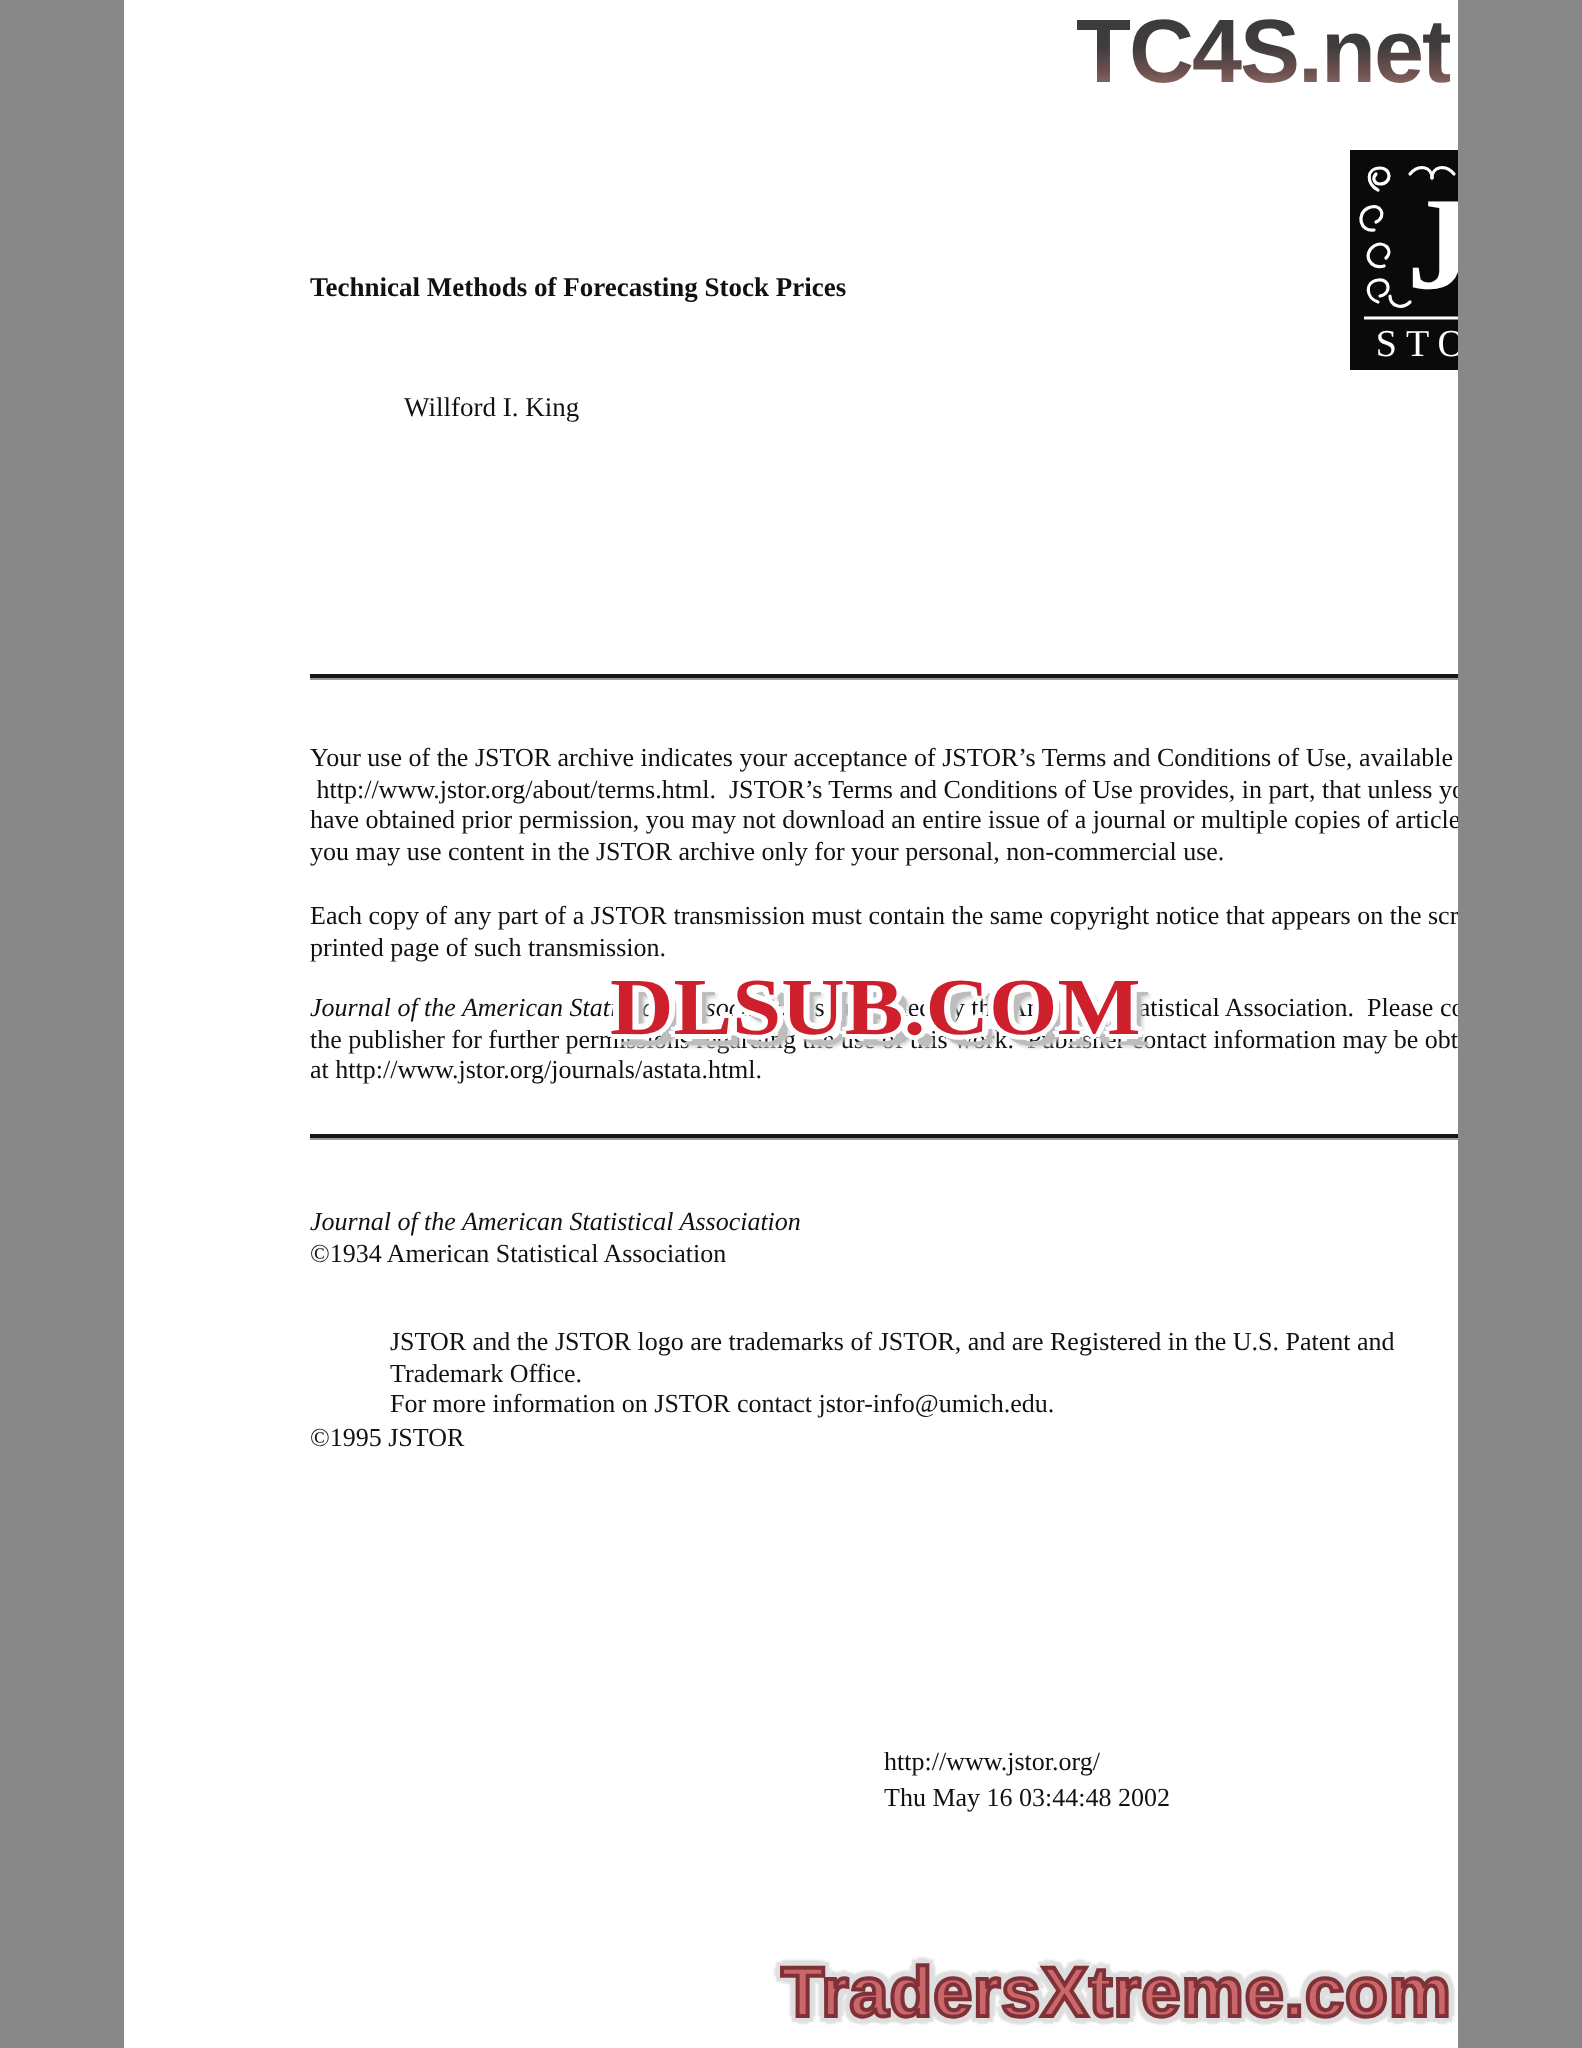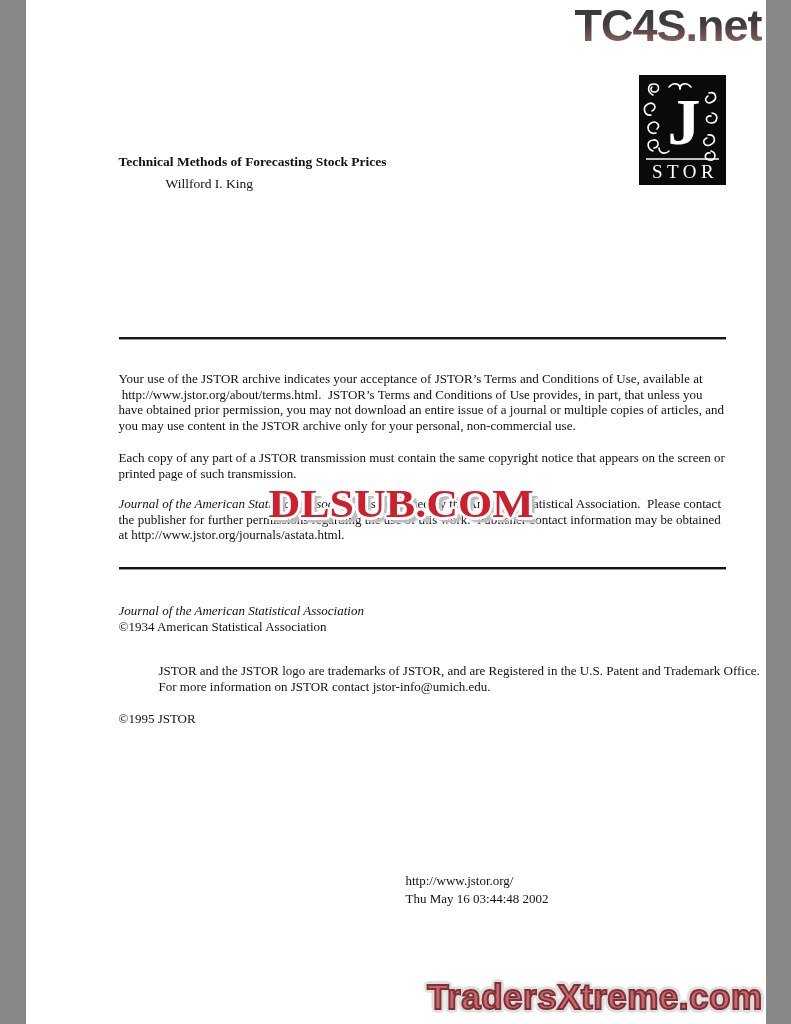--- a/index.html
+++ b/index.html
@@ -1,18 +1,18 @@
 <!DOCTYPE html>
 <html><head>
 <meta charset="utf-8">
 <style>
   html,body{margin:0;padding:0;background:#888;}
   #page{
     position:relative;
-    width:740px;height:1024px;
+    width:667px;height:1024px;
     background:#ffffff;
     margin:0 auto;
     overflow:hidden;
     font-family:"Liberation Serif", serif;
     color:#111;
   }
   .abs{position:absolute;}
 
   
   #wm-top{
@@ -24,22 +24,22 @@
     background:linear-gradient(180deg,#39393b 0%,#403c3d 45%,#6f5250 70%,#9c7b72 92%,#b08f86 100%);
     -webkit-background-clip:text;
     background-clip:text;
     color:transparent;
   }
 
   
   #jstor-logo{ left:613px; top:75px; width:87px; height:110px; }
 
   
-  #title{ left:93px; top:154px; font-size:13.5px; font-weight:bold; }
-  #author{ left:140px; top:176px; font-size:13.5px; }
+  #title{ left:93px; top:136px; font-size:13.5px; font-weight:bold; }
+  #author{ left:140px; top:196px; font-size:13.5px; }
   #citation{ left:140px; top:230px; font-size:13.5px; line-height:19px; white-space:nowrap; }
   .ital{ font-style:italic; }
 
   #stable{ left:93px; top:281px; font-size:13px; line-height:16.5px; white-space:nowrap; }
 
   .rule{ left:93px; width:607px; height:2px; background:#151515; box-shadow:0 1px 0 #9a9a9a; }
   #rule1{ top:337px; }
   #rule2{ top:567px; }
 
   .body-par{

